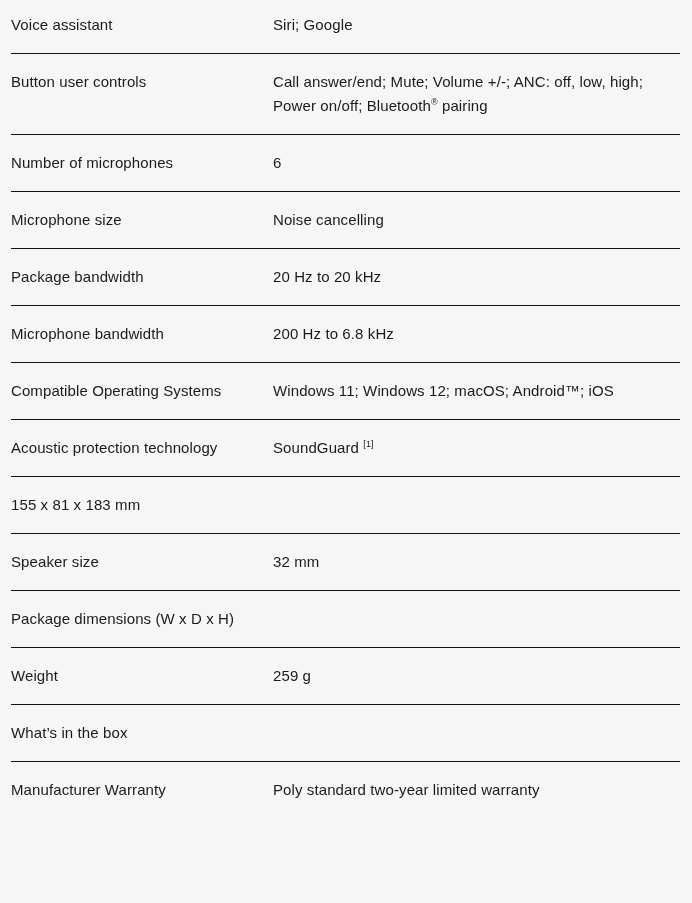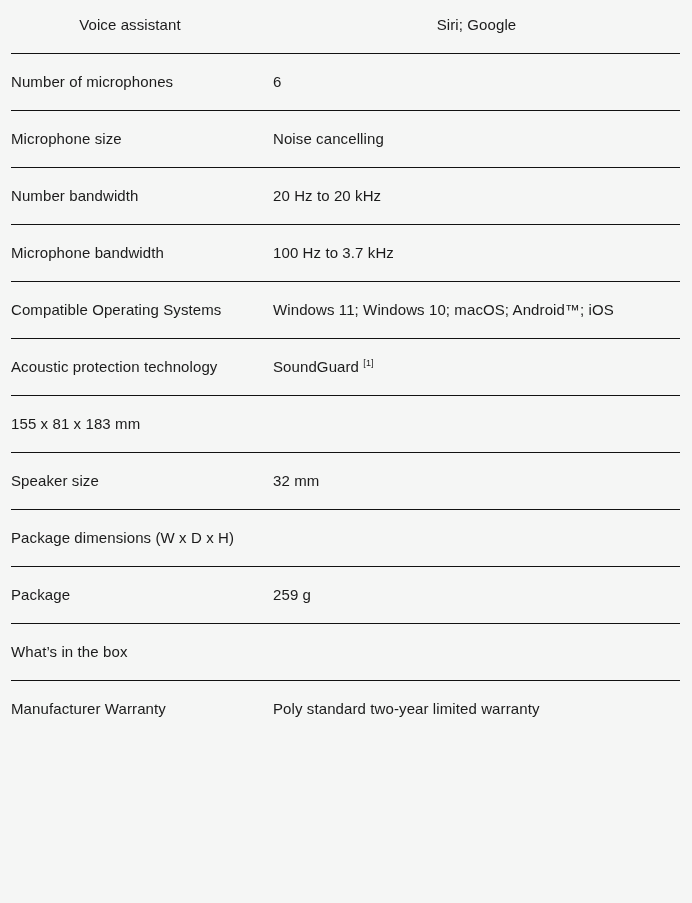--- a/index.html
+++ b/index.html
@@ -24,21 +24,20 @@
     display: flex;
     align-items: flex-start;
     padding: 16px 0;
     border-bottom: 1px solid #121212;
     font-size: 15px;
     line-height: 24px;
     letter-spacing: 0.1px;
   }
   .spec-row:first-child {
     padding-top: 13px;
-    text-align: center;
   }
   .spec-row:last-child {
     border-bottom: none;
     padding-bottom: 12px;
   }
   .spec-label {
     flex: 0 0 262px;
     box-sizing: border-box;
     padding-right: 24px;
   }
@@ -55,44 +54,48 @@
 </head>
 <body>
 
 <div class="spec-table">
 
   <div class="spec-row">
     <div class="spec-label">Voice assistant</div>
     <div class="spec-value">Siri; Google</div>
   </div>
 
+  <div class="spec-row">
+    <div class="spec-label">Button user controls</div>
+    <div class="spec-value">Call answer/end; Mute; Volume +/-; ANC: off, low, high; Power on/off; Bluetooth<sup>®</sup> pairing</div>
+  </div>
 
   <div class="spec-row">
     <div class="spec-label">Number of microphones</div>
     <div class="spec-value">6</div>
   </div>
 
   <div class="spec-row">
     <div class="spec-label">Microphone size</div>
     <div class="spec-value">Noise cancelling</div>
   </div>
 
   <div class="spec-row">
-    <div class="spec-label">Number bandwidth</div>
+    <div class="spec-label">Package bandwidth</div>
     <div class="spec-value">20 Hz to 20 kHz</div>
   </div>
 
   <div class="spec-row">
     <div class="spec-label">Microphone bandwidth</div>
-    <div class="spec-value">100 Hz to 3.7 kHz</div>
+    <div class="spec-value">200 Hz to 6.8 kHz</div>
   </div>
 
   <div class="spec-row">
     <div class="spec-label">Compatible Operating Systems</div>
-    <div class="spec-value">Windows 11; Windows 10; macOS; Android™; iOS</div>
+    <div class="spec-value">Windows 11; Windows 12; macOS; Android™; iOS</div>
   </div>
 
   <div class="spec-row">
     <div class="spec-label">Acoustic protection technology</div>
     <div class="spec-value">SoundGuard <sup>[1]</sup></div>
   </div>
 
   <div class="spec-row">
     <div class="spec-value">155 x 81 x 183 mm</div>
   </div>
@@ -100,21 +103,21 @@
   <div class="spec-row">
     <div class="spec-label">Speaker size</div>
     <div class="spec-value">32 mm</div>
   </div>
 
   <div class="spec-row">
     <div class="spec-label">Package dimensions (W x D x H)</div>
   </div>
 
   <div class="spec-row">
-    <div class="spec-label">Package</div>
+    <div class="spec-label">Weight</div>
     <div class="spec-value">259 g</div>
   </div>
 
 
   <div class="spec-row">
     <div class="spec-label">What’s in the box</div>
   </div>
 
   <div class="spec-row">
     <div class="spec-label">Manufacturer Warranty</div>

